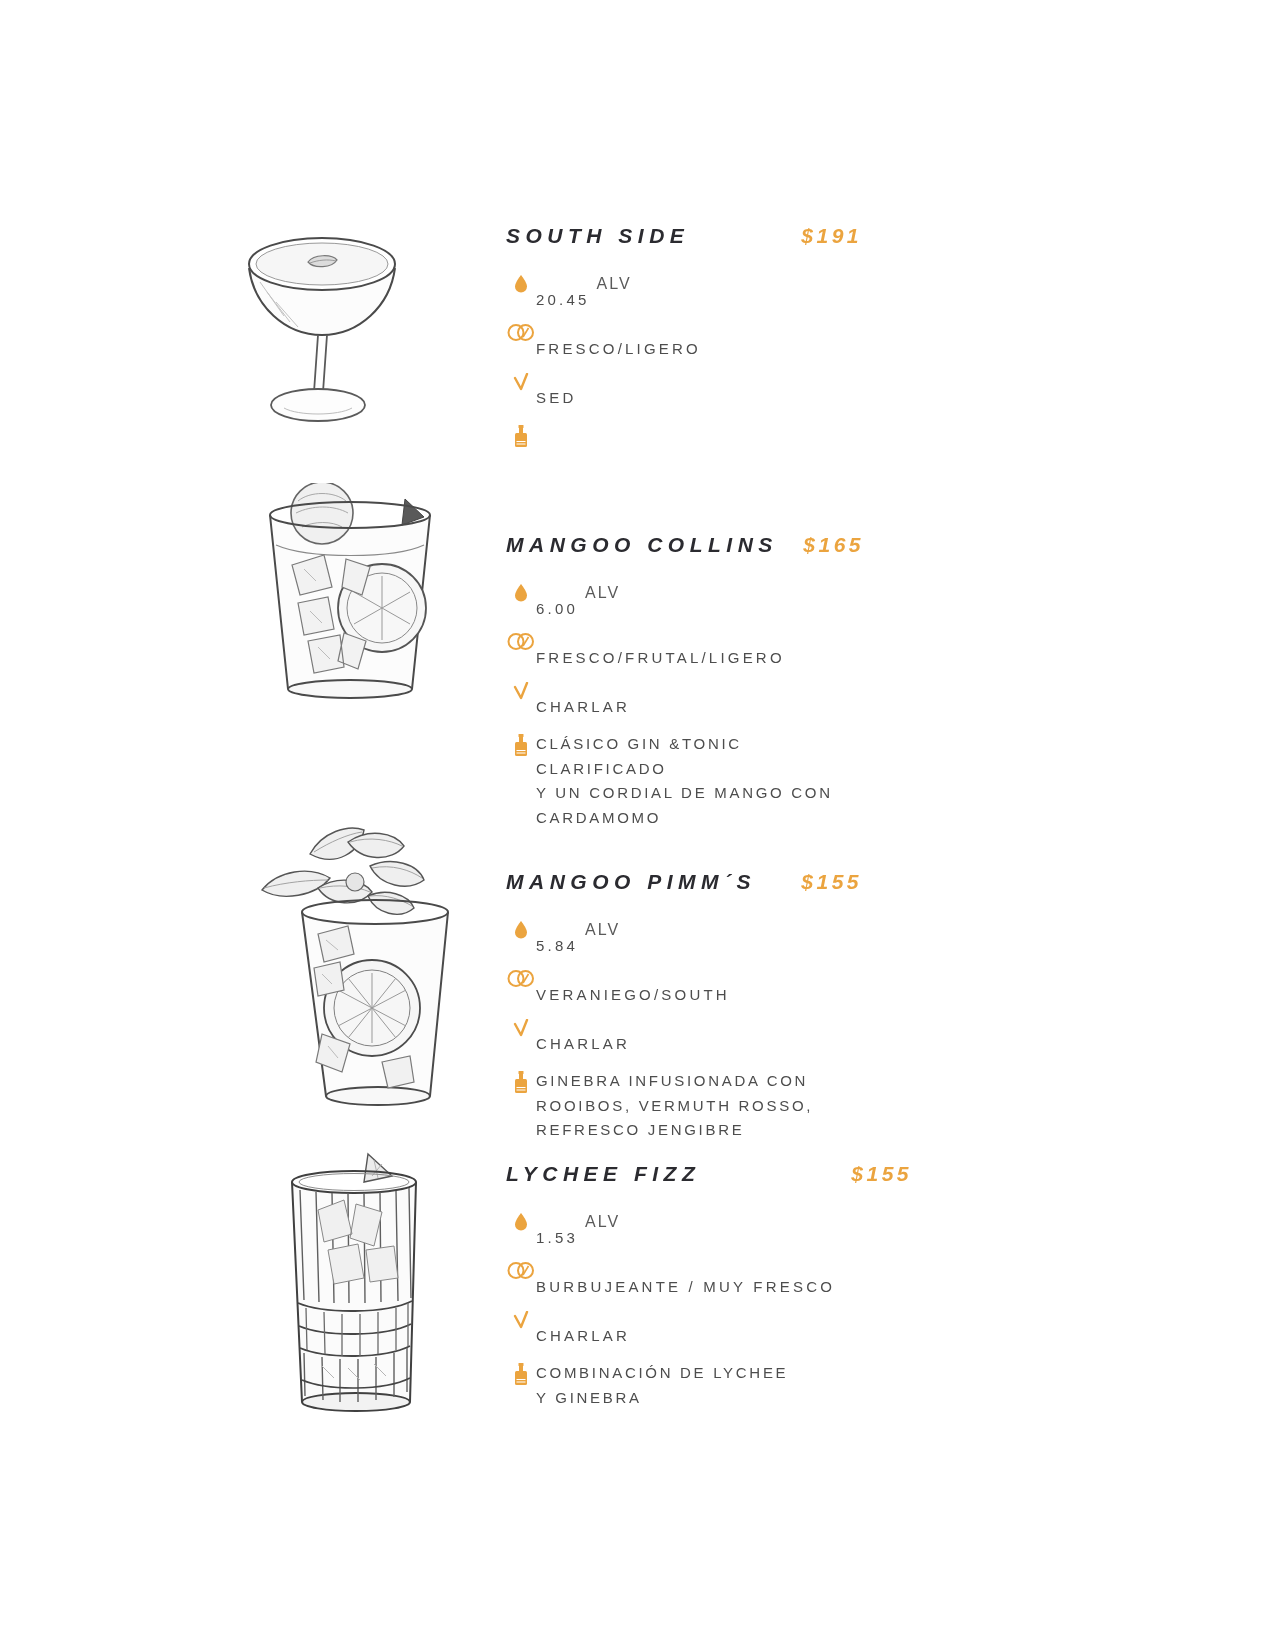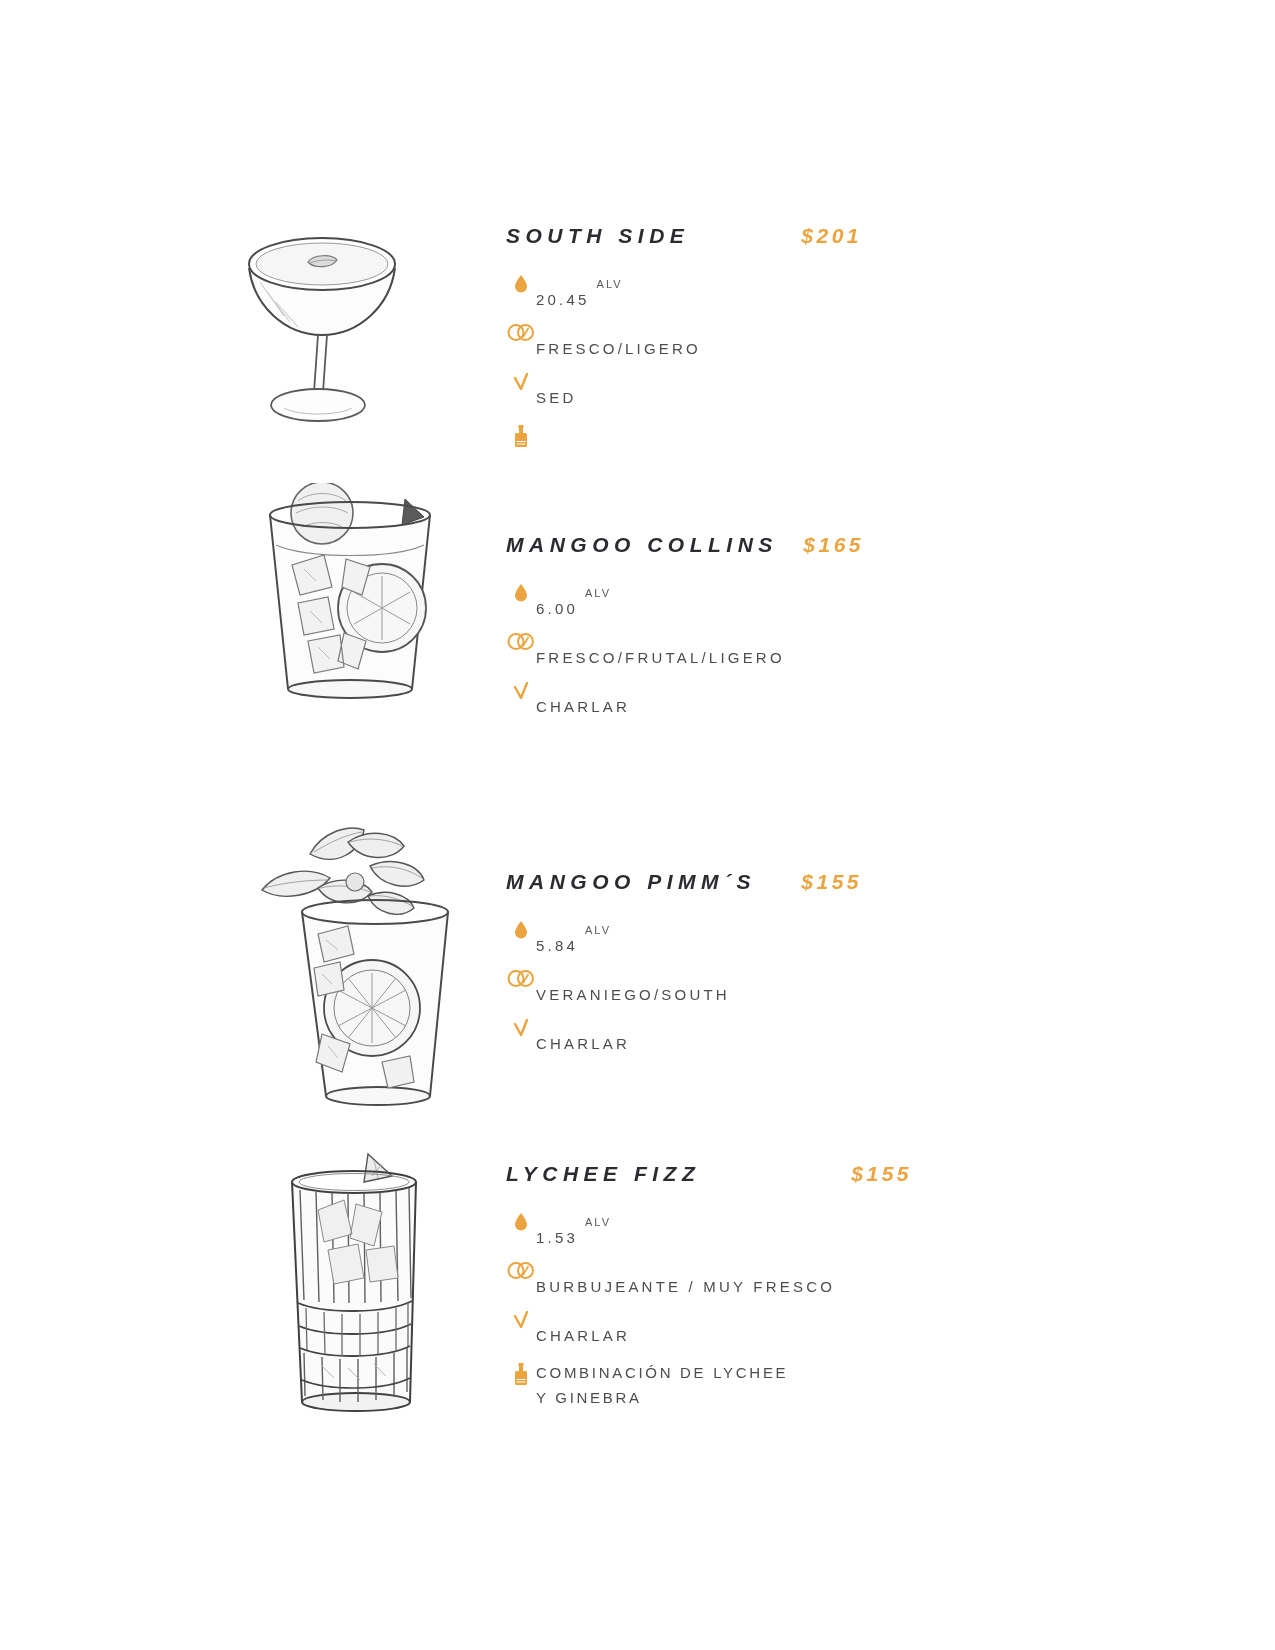--- a/index.html
+++ b/index.html
@@ -44,21 +44,21 @@
     align-items: center;
   }
   .attr-text {
     font-size: 15px;
     letter-spacing: 3.2px;
     color: #4d4d4d;
     white-space: nowrap;
     margin-top: 32px;
   }
   .abv-label {
-    font-size: 11px;
+    font-size: 16px;
     letter-spacing: 2px;
     color: #5a5a5a;
     margin-left: 7px;
   }
   .desc-row { display: flex; align-items: flex-start; margin-top: 17px; }
   .desc-row .icon-slot { margin-top: 1px; }
   .desc-text {
     font-size: 15px;
     letter-spacing: 2.7px;
     line-height: 24.5px;
@@ -83,21 +83,21 @@
       <path d="M20,58 L44,92 M27,68 L50,98 M36,78 L58,103" stroke="#c2c2c2" stroke-width="1"></path>
       <path d="M78,111 L74,168 M87,111 L83,168" stroke="#5a5a5a" stroke-width="1.8"></path>
       <ellipse cx="78" cy="181" rx="47" ry="16" fill="#fdfdfd" stroke="#5a5a5a" stroke-width="1.8"></ellipse>
       <path d="M44,184 C58,192 98,192 112,184" fill="none" stroke="#bdbdbd" stroke-width="1"></path>
     </svg>
   </div>
 
   <div class="textblock" style="left:506px; top:224px; width:356px;">
     <div class="title-row">
       <span class="item-title">SOUTH SIDE</span>
-      <span class="item-price">$201</span>
+      <span class="item-price">$191</span>
     </div>
     <div class="attr-row">
       <span class="icon-slot">
         <svg width="14" height="19" viewBox="0 0 14 19">
             <path d="M7,1 C7,1 1,8.5 1,12.5 A6,6 0 0 0 13,12.5 C13,8.5 7,1 7,1 Z" fill="#eba43f"></path>
           </svg>
       </span>
       <span class="attr-text">20.45</span>
       <span class="abv-label">ALV</span>
     </div>
@@ -174,20 +174,33 @@
       <span class="attr-text">FRESCO/FRUTAL/LIGERO</span>
     </div>
     <div class="attr-row">
       <span class="icon-slot">
         <svg width="16" height="18" viewBox="0 0 16 18">
             <path d="M2,5 L8,16 L14,1" fill="none" stroke="#eba43f" stroke-width="2.4" stroke-linecap="round" stroke-linejoin="round"></path>
           </svg>
       </span>
       <span class="attr-text">CHARLAR</span>
     </div>
+    <div class="desc-row">
+      <span class="icon-slot">
+        <svg width="20" height="24" viewBox="0 0 20 24">
+            <rect x="7.5" y="1" width="5" height="3" rx="0.5" fill="#eba43f"></rect>
+            <rect x="8" y="4" width="4" height="5" fill="#eba43f"></rect>
+            <rect x="4" y="9" width="12" height="14" rx="1.5" fill="#eba43f"></rect>
+            <path d="M5.5,17.5 H14.5 M5.5,20 H14.5" stroke="#ffffff" stroke-width="1"></path>
+          </svg>
+      </span>
+      <span class="desc-text">CLÁSICO GIN &amp;TONIC CLARIFICADO
+Y UN CORDIAL DE MANGO CON
+CARDAMOMO</span>
+    </div>
   </div>
 
   <div class="illo" style="left:252px; top:818px; width:205px; height:300px;">
     <svg width="205" height="300" viewBox="0 0 205 300">
       <path d="M50,94 A73,12 0 0 0 196,94 L178,278 A52,9 0 0 1 74,278 Z" fill="#fcfcfc" stroke="none"></path>
       <g fill="#efefef" stroke="#555555" stroke-width="1.4">
         <path d="M10,72 C26,52 58,48 78,60 C64,78 30,84 10,72 Z"></path>
         <path d="M58,36 C70,14 96,6 112,12 C108,34 84,50 58,36 Z"></path>
         <path d="M96,24 C116,10 142,14 152,28 C140,44 110,44 96,24 Z"></path>
         <path d="M118,48 C140,38 166,46 172,62 C156,74 128,68 118,48 Z"></path>
@@ -233,20 +246,33 @@
       </span>
       <span class="attr-text">VERANIEGO/SOUTH</span>
     </div>
     <div class="attr-row">
       <span class="icon-slot">
         <svg width="16" height="18" viewBox="0 0 16 18">
             <path d="M2,5 L8,16 L14,1" fill="none" stroke="#eba43f" stroke-width="2.4" stroke-linecap="round" stroke-linejoin="round"></path>
           </svg>
       </span>
       <span class="attr-text">CHARLAR</span>
+    </div>
+    <div class="desc-row">
+      <span class="icon-slot">
+        <svg width="20" height="24" viewBox="0 0 20 24">
+            <rect x="7.5" y="1" width="5" height="3" rx="0.5" fill="#eba43f"></rect>
+            <rect x="8" y="4" width="4" height="5" fill="#eba43f"></rect>
+            <rect x="4" y="9" width="12" height="14" rx="1.5" fill="#eba43f"></rect>
+            <path d="M5.5,17.5 H14.5 M5.5,20 H14.5" stroke="#ffffff" stroke-width="1"></path>
+          </svg>
+      </span>
+      <span class="desc-text">GINEBRA INFUSIONADA CON
+ROOIBOS, VERMUTH ROSSO,
+REFRESCO JENGIBRE</span>
     </div>
   </div>
 
   <div class="illo" style="left:278px; top:1150px; width:155px; height:280px;">
     <svg width="155" height="280" viewBox="0 0 155 280">
       <path d="M14,32 A62,11 0 0 0 138,32 L132,252 A54,9 0 0 1 24,252 Z" fill="#fbfbfb" stroke="none"></path>
       <path d="M90,4 L114,26 L86,32 Z" fill="#ececec" stroke="#555555" stroke-width="1.4"></path>
       <path d="M96,10 L100,28 M104,14 L94,26" stroke="#aaaaaa" stroke-width="0.9"></path>
       <ellipse cx="76" cy="32" rx="62" ry="11" fill="none" stroke="#404040" stroke-width="2"></ellipse>
       <ellipse cx="76" cy="32" rx="55" ry="8.5" fill="none" stroke="#8d8d8d" stroke-width="1"></ellipse>

